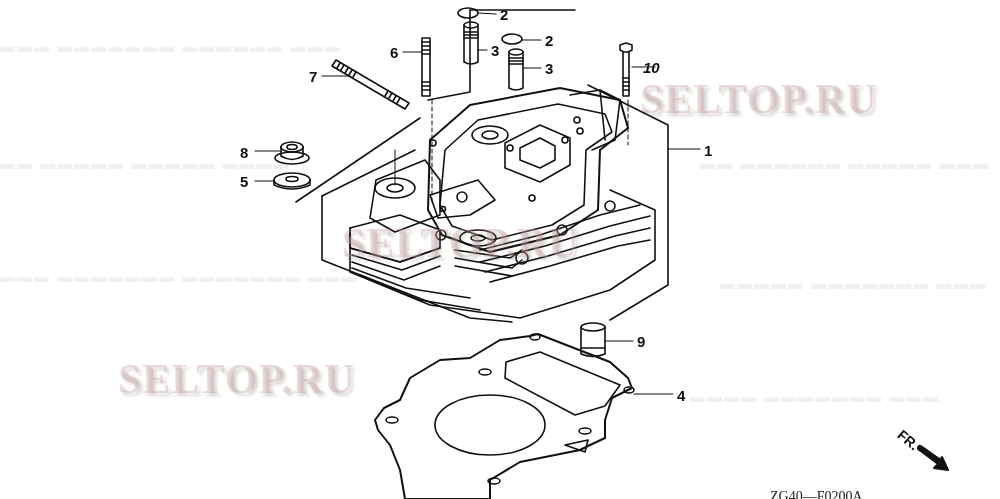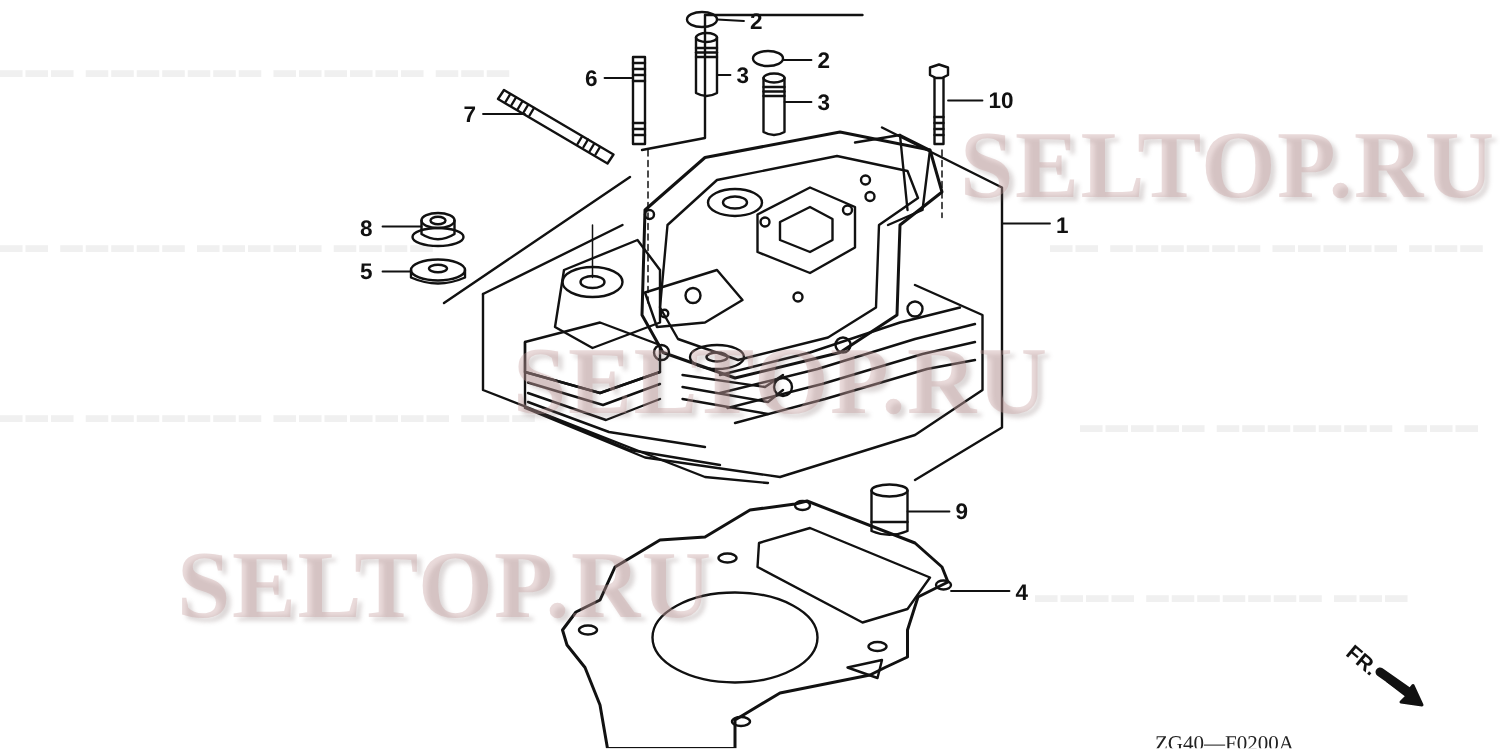--- a/index.html
+++ b/index.html
@@ -1,19 +1,19 @@
 <!DOCTYPE html>
 <html><head>
 <meta charset="utf-8">
 <style>
   html, body { margin: 0; padding: 0; background: #ffffff; }
   #stage { position: relative; width: 1000px; height: 499px; overflow: hidden; background: #ffffff; font-family: "Liberation Sans", sans-serif; }
   svg.art { position: absolute; left: 0; top: 0; }
   .callout { position: absolute; font-family: "Liberation Sans", sans-serif; font-weight: bold; font-size: 15px; color: #111111; line-height: 1; }
-  .watermark { position: absolute; font-family: "Liberation Serif", serif; font-weight: bold; font-size: 64px; letter-spacing: 1px; color: rgba(200,160,160,0.38); text-shadow: 3px 3px 3px rgba(120,100,100,0.25); white-space: nowrap; line-height: 1; pointer-events: none; }
+  .watermark { position: absolute; font-family: "Liberation Serif", serif; font-weight: bold; font-size: 42px; letter-spacing: 1px; color: rgba(200,160,160,0.38); text-shadow: 3px 3px 3px rgba(120,100,100,0.25); white-space: nowrap; line-height: 1; pointer-events: none; }
   .ghost { position: absolute; font-family: "Liberation Sans", sans-serif; font-size: 15px; color: rgba(170,170,170,0.18); white-space: nowrap; letter-spacing: 2px; pointer-events: none; }
   .code { position: absolute; font-family: "Liberation Serif", serif; font-size: 14px; color: #222; white-space: nowrap; }
   .fr { position: absolute; font-family: "Liberation Sans", sans-serif; font-weight: bold; font-size: 14px; color: #111; transform: rotate(40deg); }
 </style>
 </head>
 <body>
 
 <div id="stage">
 
   <div class="ghost" style="left:0;top:38px;">▬▬▬ ▬▬▬▬▬▬▬ ▬▬▬▬▬▬ ▬▬▬</div>
@@ -205,18 +205,18 @@
   <span class="callout" style="left:500px;top:7px;">2</span>
   <span class="callout" style="left:545px;top:33px;">2</span>
   <span class="callout" style="left:491px;top:43px;">3</span>
   <span class="callout" style="left:545px;top:61px;">3</span>
   <span class="callout" style="left:677px;top:388px;">4</span>
   <span class="callout" style="left:240px;top:174px;">5</span>
   <span class="callout" style="left:390px;top:45px;">6</span>
   <span class="callout" style="left:309px;top:69px;">7</span>
   <span class="callout" style="left:240px;top:145px;">8</span>
   <span class="callout" style="left:637px;top:334px;">9</span>
-  <span class="callout" style="left:659px;top:60px;">10</span>
+  <span class="callout" style="left:643px;top:60px;font-style:italic;">10</span>
 
   <span class="fr" style="left:897px;top:432px;">FR.</span>
 
   <span class="code" style="left:770px;top:489px;">ZG40—F0200A</span>
 </div>
 
 </body></html>

